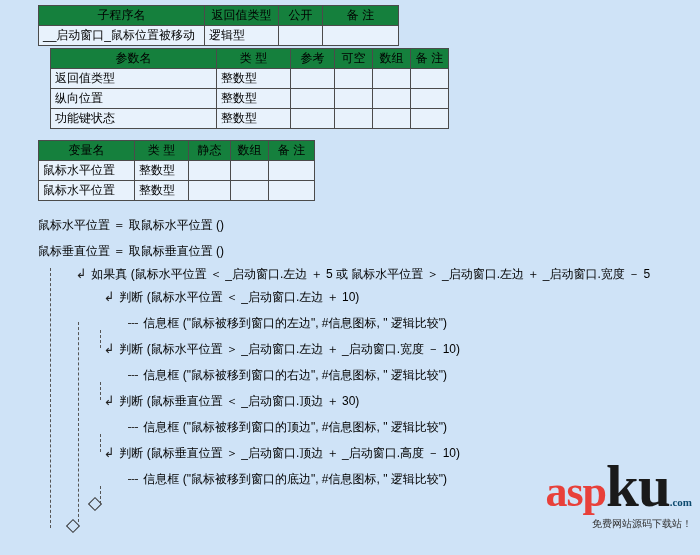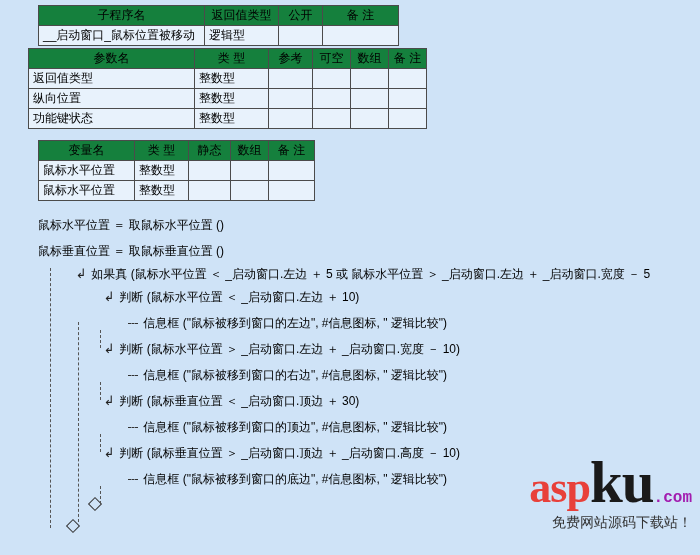--- a/index.html
+++ b/index.html
@@ -132,27 +132,27 @@
     letter-spacing: -1px;
   }
   #wm .ku {
     font-family: "Liberation Serif", serif;
     font-size: 59px;
     font-weight: bold;
     color: #1a1a1a;
     letter-spacing: -1px;
   }
   #wm .dotcom {
-    font-family: Liberation Mono, monospace;
-    font-size: 16px;
+    font-family: Liberation Serif, serif;
+    font-size: 11px;
     font-weight: bold;
-    color: #a21caf;
+    color: #0c4a6e;
   }
   #wm .sub {
-    font-size: 14px;
+    font-size: 10px;
     color: #333;
     margin-top: 3px;
   }
 </style>
 </head>
 <body>
 
 <table class="ebox" id="proc-table">
   <colgroup>
     <col style="width:166px">
@@ -169,21 +169,21 @@
   </tr>
   <tr>
     <td>__启动窗口_鼠标位置被移动</td>
     <td>逻辑型</td>
     <td class="blank"></td>
     <td class="blank"></td>
   </tr>
 </tbody>
   </table>
 
-<table class="ebox" id="param-table" style="position:absolute;left:28px;top:48px;">
+<table class="ebox" id="param-table" style="position:absolute;left:50px;top:48px;">
   <colgroup>
     <col style="width:166px">
       <col style="width:74px">
       <col style="width:44px">
       <col style="width:38px">
       <col style="width:38px">
       <col style="width:38px">
   </colgroup>
   <tbody>
       <tr>

